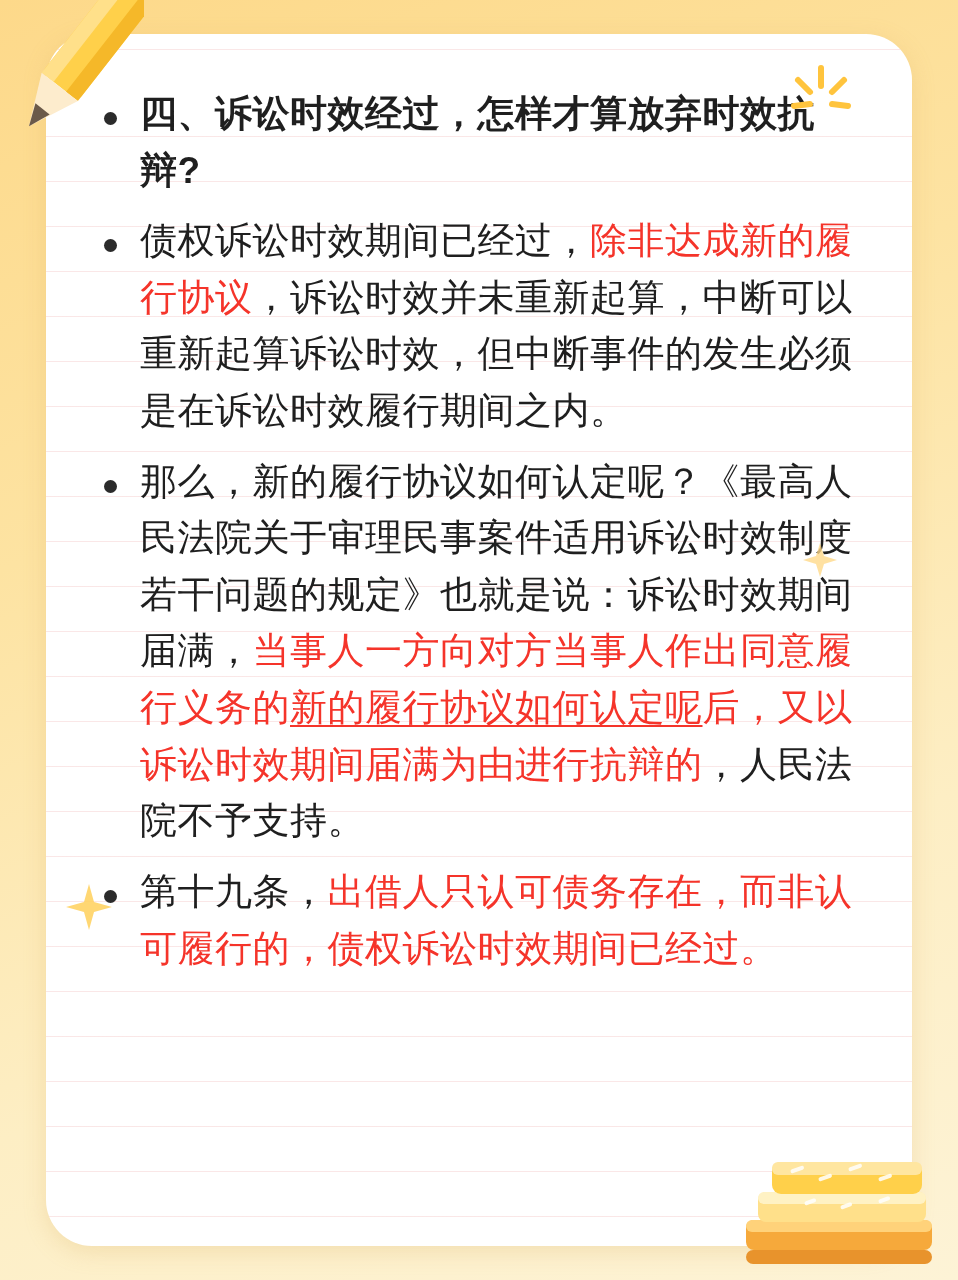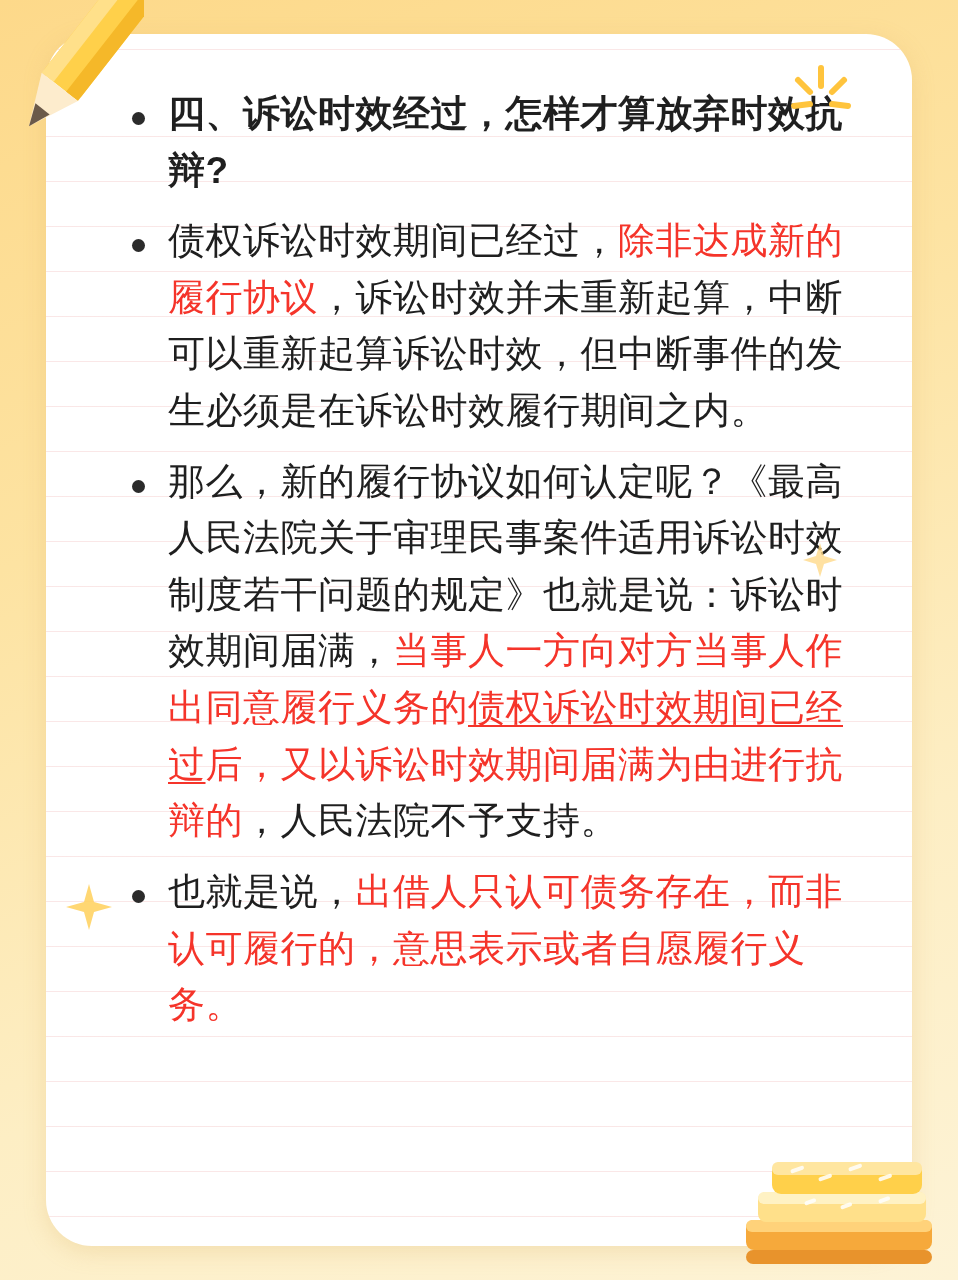--- a/index.html
+++ b/index.html
@@ -45,21 +45,21 @@
       rgba(247, 224, 224, 0) 44px,
       rgba(246, 211, 211, 0.55) 44px,
       rgba(246, 211, 211, 0.55) 45px
     );
     background-position: 0 58px;
     pointer-events: none;
   }
 
   .content {
     position: relative;
-    padding: 52px 44px 40px 80px;
+    padding: 52px 44px 40px 52px;
     box-sizing: border-box;
   }
 
   .bullet-item {
     position: relative;
     padding-left: 42px;
     margin-bottom: 14px;
   }
   .bullet-dot {
     position: absolute;
@@ -133,25 +133,25 @@
     <div class="bullet-item">
       <span class="bullet-dot"></span>
       <div class="bullet-text heading" id="item-0"><span>四、诉讼时效经过，怎样才算放弃时效抗辩?</span></div>
     </div>
     <div class="bullet-item">
       <span class="bullet-dot"></span>
       <div class="bullet-text" id="item-1"><span>债权诉讼时效期间已经过，</span><span class="hl">除非达成新的履行协议</span><span>，诉讼时效并未重新起算，中断可以重新起算诉讼时效，但中断事件的发生必须是在诉讼时效履行期间之内。</span></div>
     </div>
     <div class="bullet-item">
       <span class="bullet-dot"></span>
-      <div class="bullet-text" id="item-2"><span>那么，新的履行协议如何认定呢？《最高人民法院关于审理民事案件适用诉讼时效制度若干问题的规定》也就是说：诉讼时效期间届满，</span><span class="hl">当事人一方向对方当事人作出同意履行义务的</span><span class="hl-ul">债权诉讼时效期间已经过</span><span class="hl">后，又以诉讼时效期间届满为由进行抗辩的</span><span>，人民法院不予支持。</span></div>
+      <div class="bullet-text" id="item-2"><span>那么，新的履行协议如何认定呢？《最高人民法院关于审理民事案件适用诉讼时效制度若干问题的规定》也就是说：诉讼时效期间届满，</span><span class="hl">当事人一方向对方当事人作出同意履行义务的</span><span class="hl-ul">新的履行协议如何认定呢</span><span class="hl">后，又以诉讼时效期间届满为由进行抗辩的</span><span>，人民法院不予支持。</span></div>
     </div>
     <div class="bullet-item">
       <span class="bullet-dot"></span>
-      <div class="bullet-text" id="item-3"><span>也就是说，</span><span class="hl">出借人只认可债务存在，而非认可履行的，意思表示或者自愿履行义务。</span></div>
+      <div class="bullet-text" id="item-3"><span>第十九条，</span><span class="hl">出借人只认可债务存在，而非认可履行的，债权诉讼时效期间已经过。</span></div>
     </div>
   </div>
 </div>
 
 <svg class="pencil" viewBox="0 0 150 170">
   <g transform="rotate(38 75 85)">
     <rect x="52" y="-20" width="46" height="120" rx="6" fill="#ffd04a"></rect>
     <rect x="52" y="-20" width="15" height="120" fill="#ffe08a"></rect>
     <rect x="83" y="-20" width="15" height="120" fill="#f5b829"></rect>
     <polygon points="52,100 98,100 75,150" fill="#fdeccd"></polygon>

